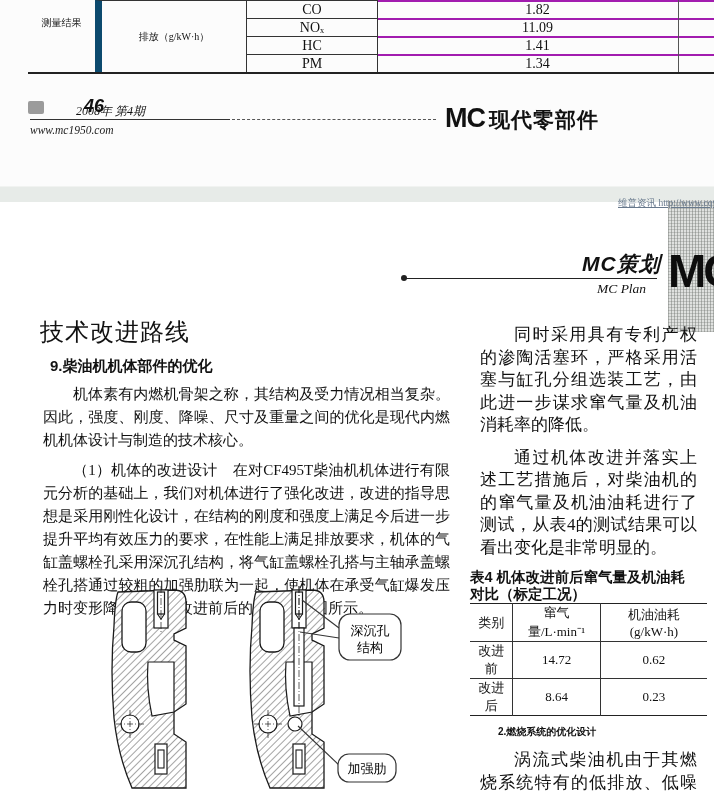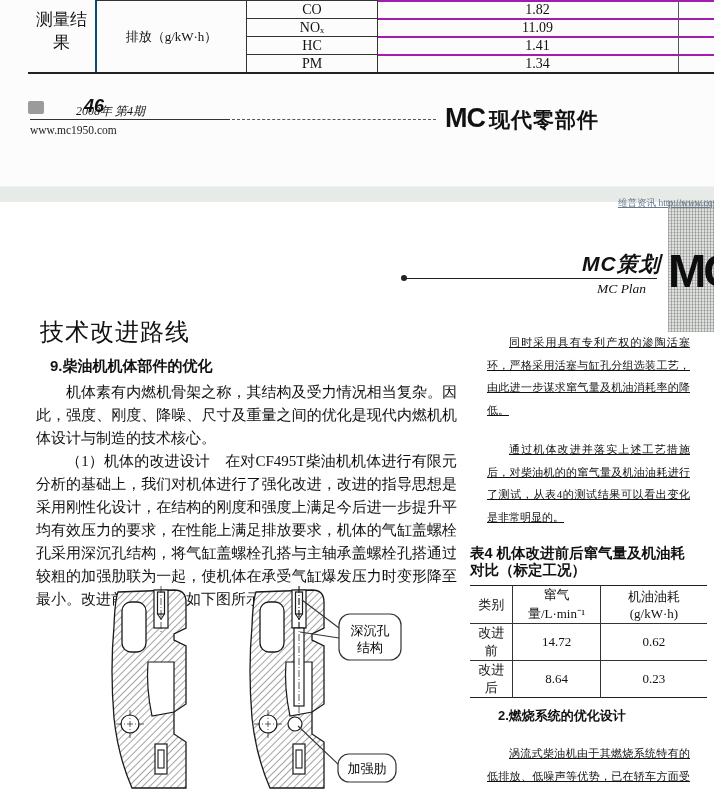--- a/index.html
+++ b/index.html
@@ -4,37 +4,37 @@
 <style>
   html,body{margin:0;padding:0;}
   body{width:714px;height:792px;position:relative;overflow:hidden;background:#fcfcfc;
        font-family:"Liberation Serif", serif;color:#111;}
   .abs{position:absolute;}
 
   
   .t1{position:absolute;left:28px;top:0;width:686px;display:grid;
       grid-template-columns:67px 152px 131px 336px;grid-auto-rows:18px;
       border-bottom:2px solid #222;font-size:13.5px;}
-  .t1-label{grid-column:1;grid-row:1/5;padding-top:8px;text-align:center;font-size:17px;}
-  .t1-group{grid-column:2;grid-row:1/5;border-left:2px solid #0c4a6e;border-right:1px solid #333;
-            border-top:1px solid #333;display:flex;align-items:center;justify-content:center;font-size:13px;}
+  .t1-label{grid-column:1;grid-row:1/5;padding-top:16px;text-align:center;font-size:10px;}
+  .t1-group{grid-column:2;grid-row:1/5;border-left:7px solid #0c4a6e;border-right:1px solid #333;
+            border-top:1px solid #333;display:flex;align-items:center;justify-content:center;font-size:10px;}
   .t1-name{grid-column:3;border-top:1px solid #333;border-right:1px solid #333;
            display:flex;align-items:center;justify-content:center;font-size:14px;}
   .t1-val{grid-column:4;border-top:2px solid #a21caf;display:flex;align-items:center;
           justify-content:center;padding-right:17px;font-size:14px;}
   .t1-vline{position:absolute;left:678px;top:0;width:0;height:72px;border-left:1px solid #555;}
 
   
   .smudge{left:28px;top:101px;width:16px;height:13px;background:#4a4a4a;opacity:.55;border-radius:2px;}
   .pgnum{left:44px;top:96px;font-family:"Liberation Sans",sans-serif;font-weight:900;
          font-style:italic;font-size:18px;padding-left:40px;}
   .issue{left:76px;top:103px;font-style:italic;font-size:12px;}
   .rule-solid{left:30px;top:119px;width:200px;border-bottom:1.6px solid #333;}
   .rule-dash{left:232px;top:119px;width:204px;border-bottom:1.6px dashed #555;}
-  .website{left:30px;top:124px;font-size:11.5px;color:#222;}
+  .website{left:30px;top:124px;font-style:italic;font-size:11.5px;color:#222;}
   .journal{left:445px;top:103px;display:flex;align-items:baseline;gap:4px;}
   .journal .mc{font-family:"Liberation Sans",sans-serif;font-weight:900;font-size:27px;letter-spacing:-1px;}
   .journal .jn{font-family:"Liberation Sans",sans-serif;font-weight:900;font-size:21px;letter-spacing:1px;}
 
   
   .gap{left:0;top:186px;width:714px;height:16px;background:#e7ebe8;
        border-top:1px solid #f1f3f1;border-bottom:1px solid #eef0ee;}
   .page2{left:0;top:202px;width:714px;height:590px;background:#fff;}
 
   
@@ -50,34 +50,34 @@
               font-style:italic;font-size:21px;letter-spacing:1px;text-align:center;}
   .plan-sub{left:597px;top:281px;font-style:italic;font-size:13.5px;}
   .plan-line{left:405px;top:278px;width:252px;border-bottom:1.5px solid #222;}
   .plan-dot{left:401px;top:275px;width:6px;height:6px;border-radius:50%;background:#222;}
 
   
   .leftcol{left:36px;top:316px;width:421px;}
   .leftcol h1{margin:0 0 9px 4px;font-family:"Liberation Sans",sans-serif;font-weight:400;
               font-size:24px;letter-spacing:1px;}
   .leftcol h2{margin:0 0 5px 14px;font-family:"Liberation Sans",sans-serif;font-weight:700;font-size:15px;}
-  .leftcol p{margin:0;font-size:15px;line-height:23px;text-indent:2em;text-align:justify;}
+  .leftcol p{margin:7px;font-size:15px;line-height:23px;text-indent:2em;text-align:justify;}
 
   .rightcol{left:470px;top:314px;width:237px;}
-  .rightcol p{margin:17px;font-size:11px;line-height:22.5px;text-indent:2em;text-align:justify;text-decoration:underline;}
+  .rightcol p{margin:10px;font-size:17px;line-height:22.5px;text-indent:2em;text-align:justify;}
   .t4-title{margin-top:6px;text-align:left;font-family:"Liberation Sans",sans-serif;
             font-weight:700;font-size:14.5px;line-height:17px;}
-  table.t4{margin-top:6px;border-collapse:collapse;width:100%;
+  table.t4{border-collapse:collapse;width:100%;
            border-top:1.6px solid #222;border-bottom:1.6px solid #222;font-size:13px;}
   table.t4 th{font-weight:400;font-size:13px;}
   table.t4 th,table.t4 td{border-bottom:1px solid #333;text-align:center;height:24px;padding:0 2px;}
   table.t4 tr:last-child td{border-bottom:none;}
   table.t4 th+th,table.t4 td+td{border-left:1px solid #333;}
   .rightcol h3{margin:9px 0 4px 28px;font-family:"Liberation Sans",sans-serif;
-               font-weight:700;font-size:13px;}
+               font-weight:700;font-size:10px;}
 
   
   .fig{left:62px;top:584px;width:406px;height:208px;}
   .fig svg{display:block;}
 </style>
 </head>
 <body>
 
 <div class="t1">
   <div class="t1-label">测量结果</div>

